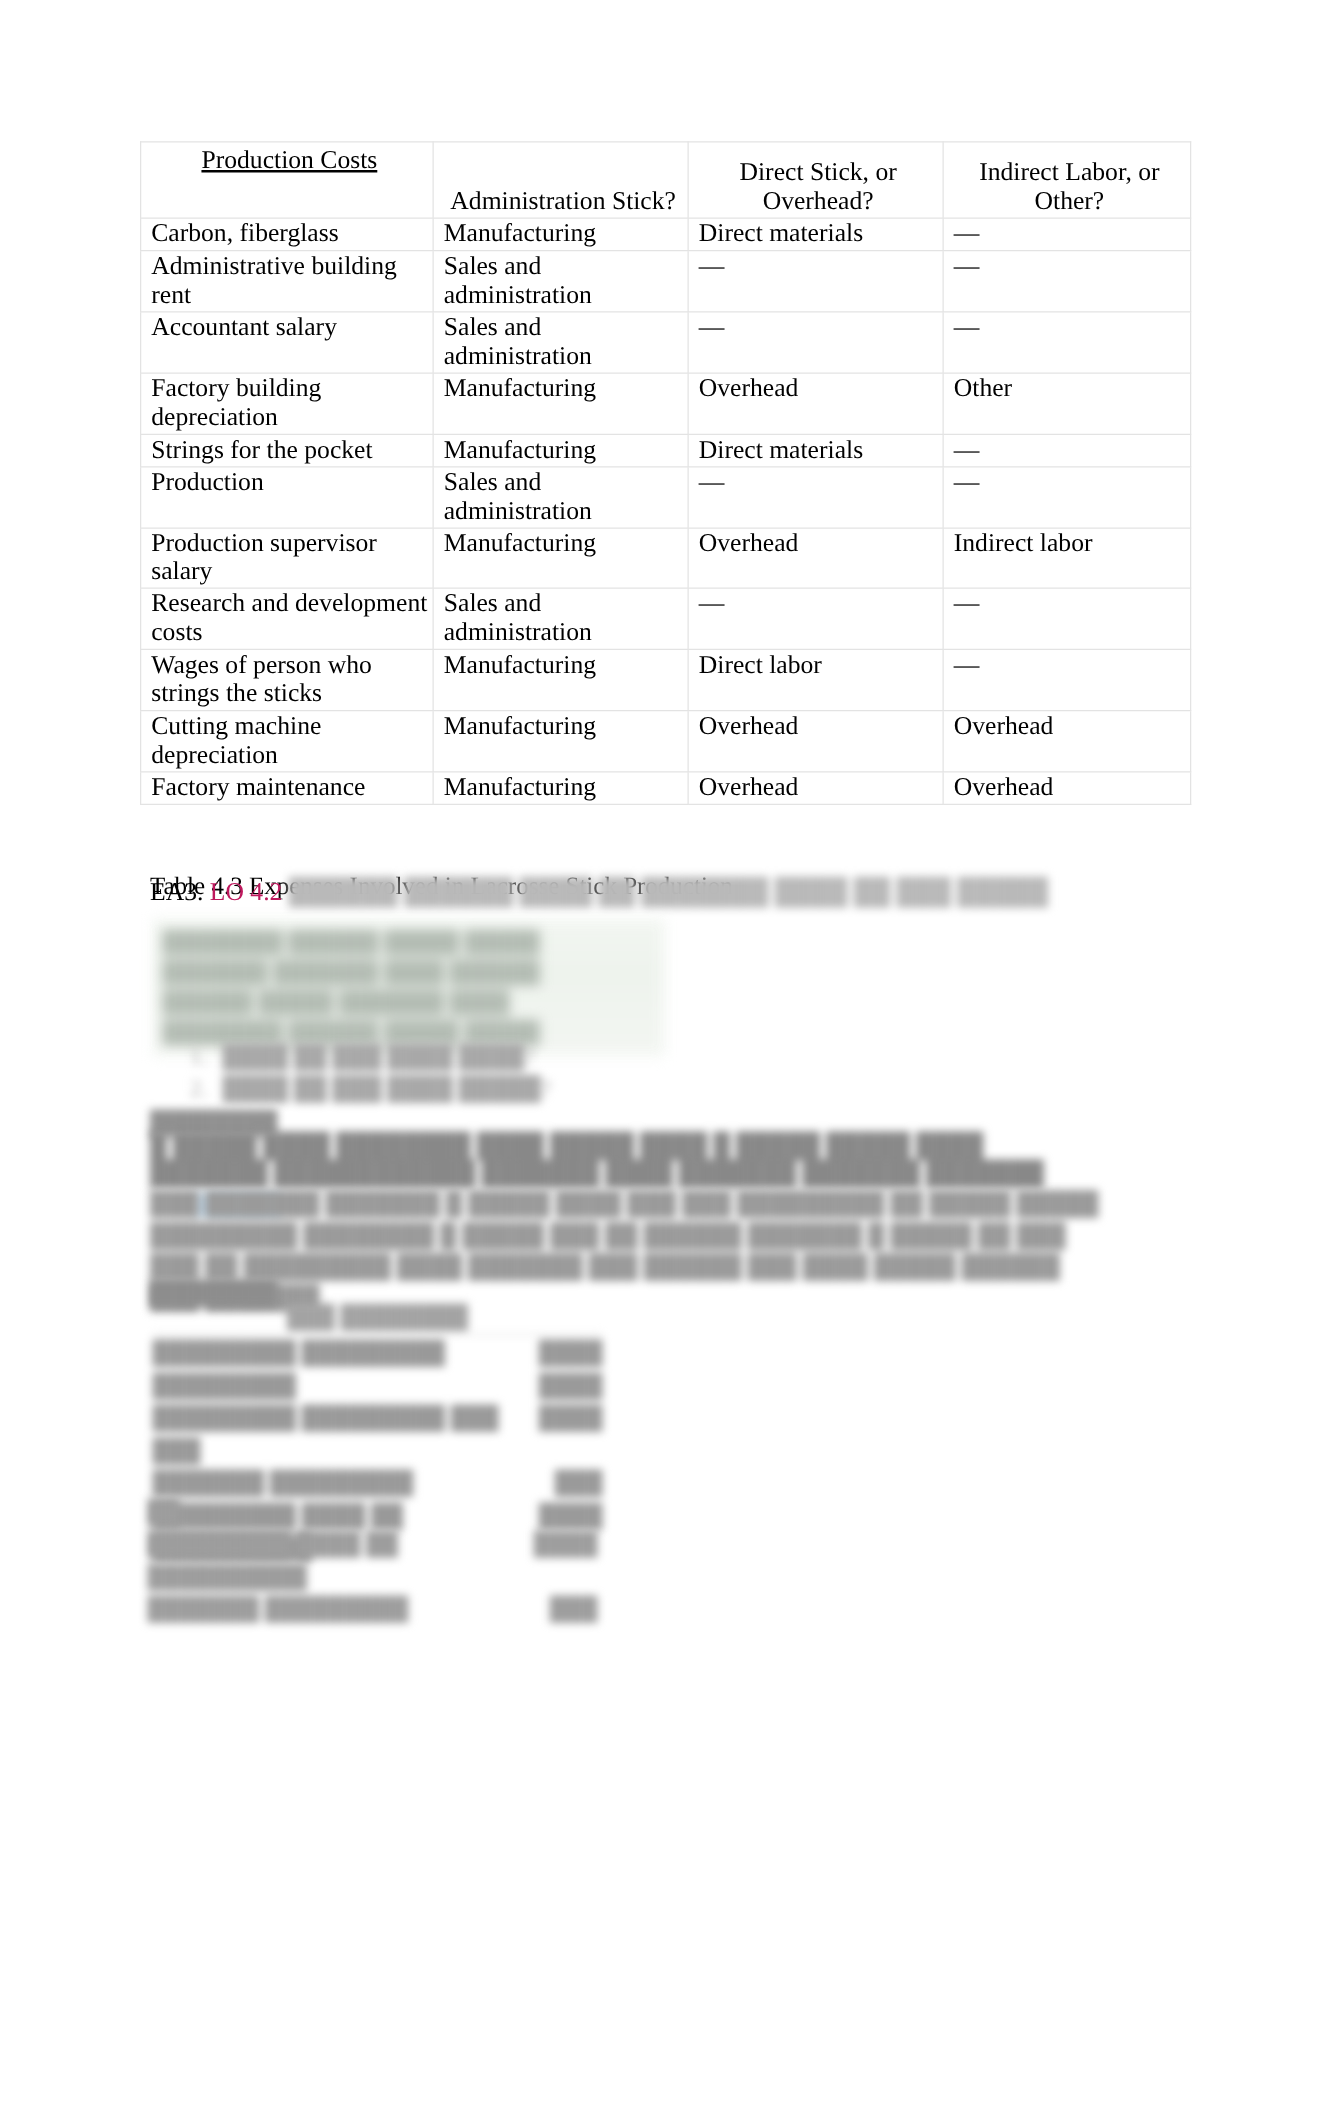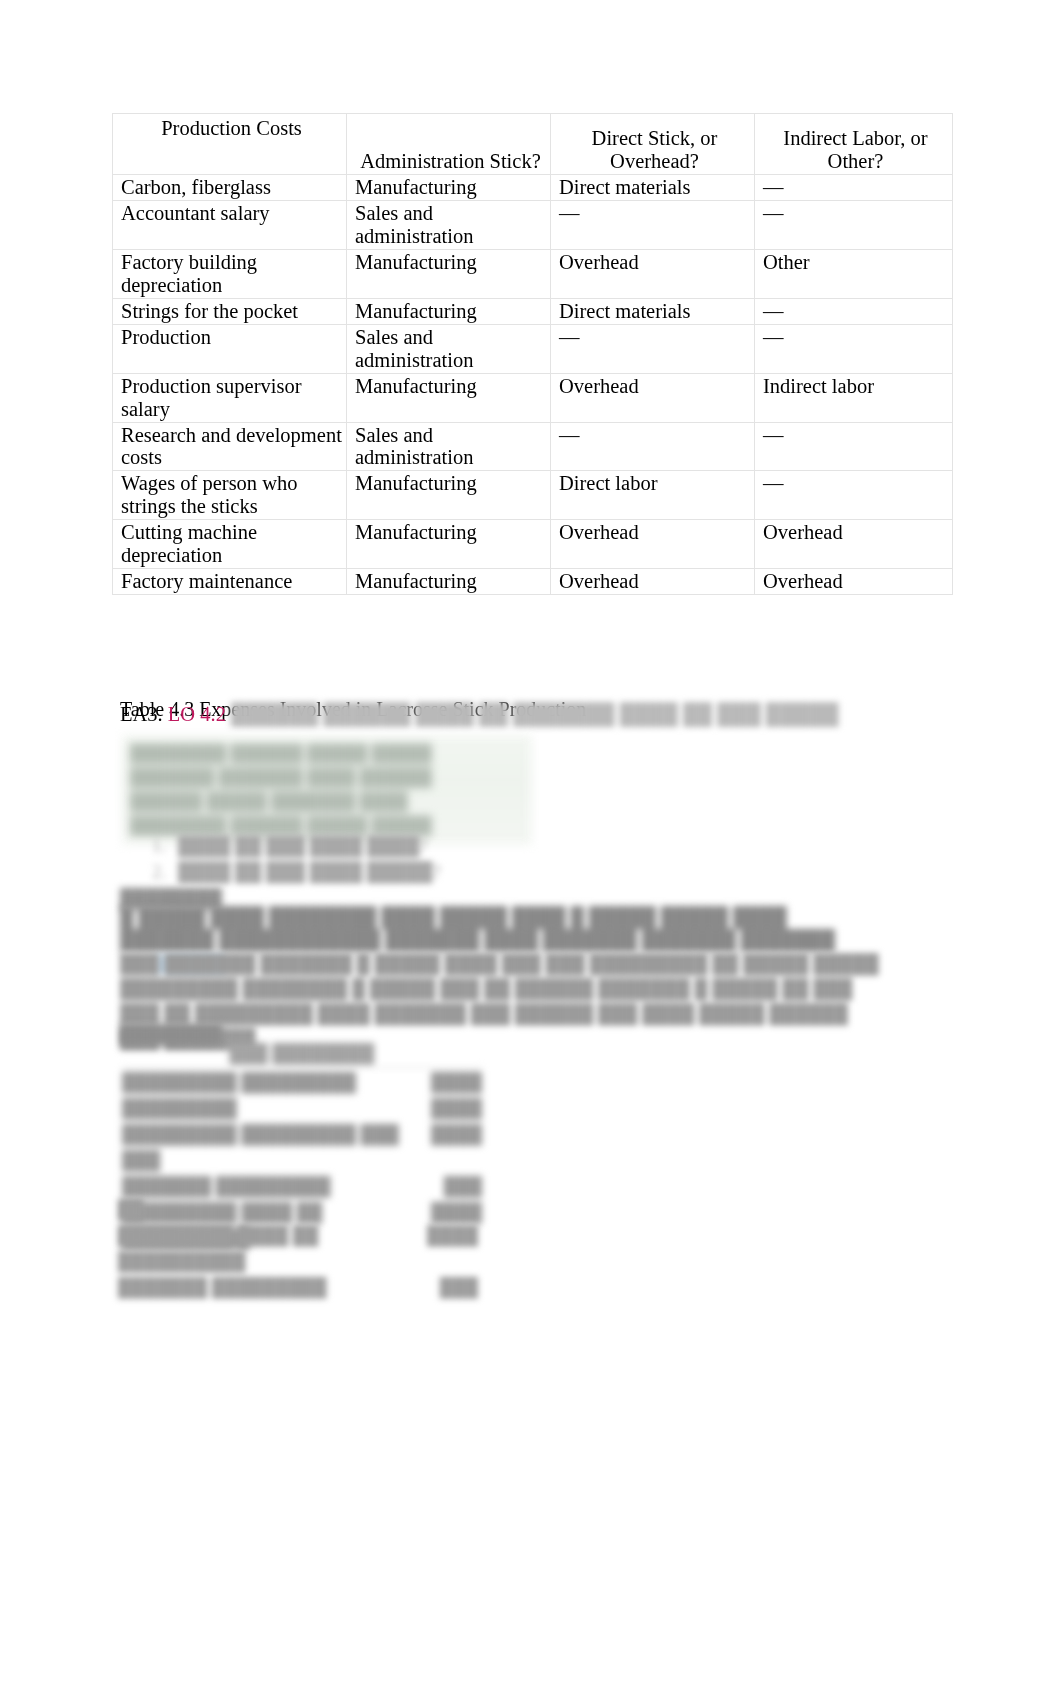--- a/index.html
+++ b/index.html
@@ -41,21 +41,21 @@
     padding: 1px 4px 1px 8px;
     vertical-align: top;
     font-weight: normal;
   }
   table.cost-table thead th {
     text-align: center;
     vertical-align: bottom;
     padding-bottom: 1px;
     height: 56px;
   }
-  table.cost-table thead th.h1 { vertical-align: top; padding-top: 3px;}
+  table.cost-table thead th.h1 { vertical-align: top; padding-top: 3px; text-decoration: underline;}
   table.cost-table tbody td {
     text-align: left;
   }
   .rowtall { height: 46px; }
   .rowshort { height: 23px; }
 
   .caption {
     position: absolute;
     left: 120px;
     top: 698px;
@@ -225,20 +225,26 @@
       </tr>
     </thead>
     <tbody id="table-body">
         <tr class="rowshort">
           <td>Carbon, fiberglass</td>
           <td>Manufacturing</td>
           <td>Direct materials</td>
           <td>—</td>
         </tr>
         <tr class="rowtall">
+          <td>Administrative building rent</td>
+          <td>Sales and administration</td>
+          <td>—</td>
+          <td>—</td>
+        </tr>
+        <tr class="rowtall">
           <td>Accountant salary</td>
           <td>Sales and administration</td>
           <td>—</td>
           <td>—</td>
         </tr>
         <tr class="rowtall">
           <td>Factory building depreciation</td>
           <td>Manufacturing</td>
           <td>Overhead</td>
           <td>Other</td>

